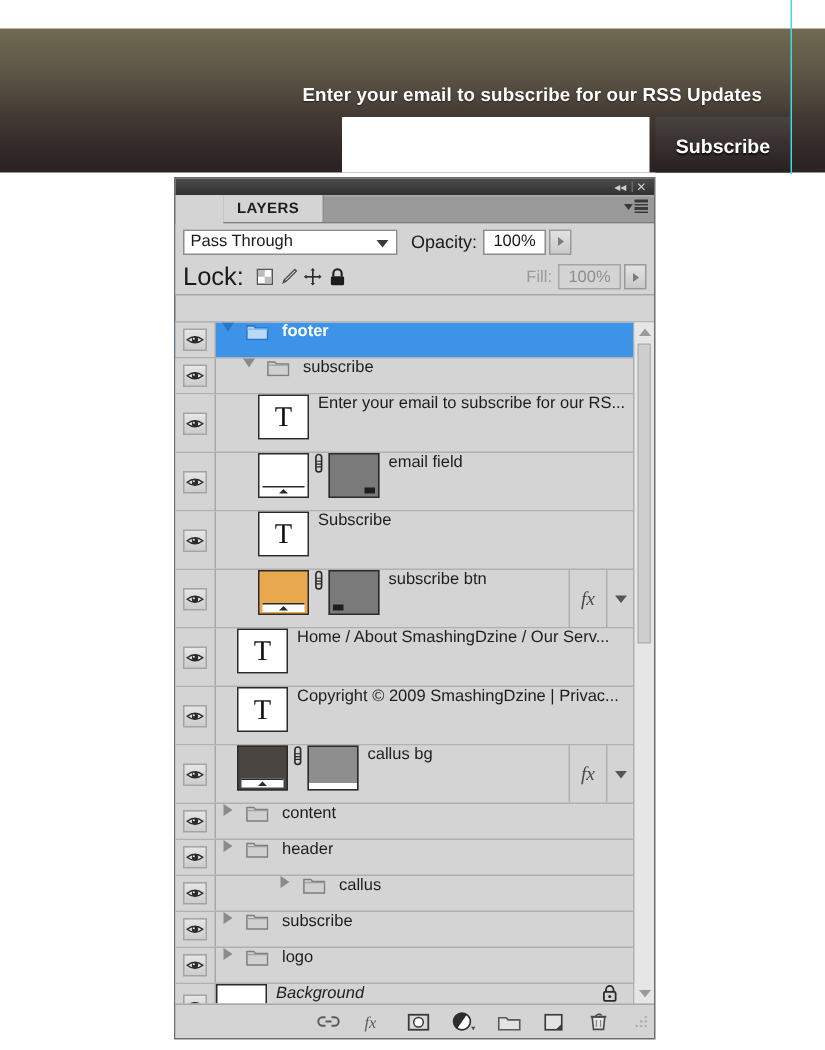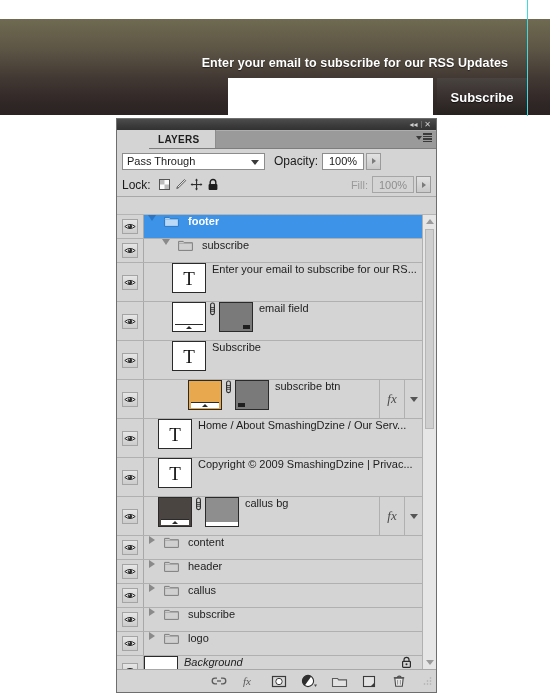--- a/index.html
+++ b/index.html
@@ -117,21 +117,21 @@
   .stepper .tri{
     width:0;height:0;border-top:3px solid transparent;border-bottom:3px solid transparent;
     border-left:4px solid #7b7b7b;
   }
 
   
   #lock-row{
     height:23px;display:flex;align-items:center;padding:0 5px;
     background:#d4d4d4;border-bottom:1px solid #a8a8a8;position:relative;
   }
-  #lock-label{font-size:12px;color:#1a1a1a;margin-right:6px;}
+  #lock-label{font-size:17px;color:#1a1a1a;margin-right:6px;}
   .lock-icon{width:16px;height:15px;display:flex;align-items:center;justify-content:center;cursor:pointer;}
   #fill-label{margin-left:auto;font-size:11px;color:#9a9a9a;}
   #fill-field{
     margin-left:4px;width:42px;height:17px;background:#d4d4d4;border:1px solid #a6a6a6;
     box-sizing:border-box;display:flex;align-items:center;justify-content:center;
     font-size:11px;color:#8e8e8e;cursor:text;
   }
   #fill-field + .stepper{margin-right:0;}
 
   
@@ -451,21 +451,21 @@
             </span>
           </div>
           <div class="row-body">
             <span style="width:28px;min-width:28px"></span>
             <span class="thumb-cell">
                <span class="thumb t-text">T</span>
              </span>
             <span class="layer-name">Subscribe</span>
           </div>
         </div>
-        <div class="layer-row" style="height: 39px; gap: 16px;">
+        <div class="layer-row" style="height: 39px;">
           <div class="eye-cell">
             <span class="eye-box">
               <svg width="12" height="9" viewBox="0 0 12 9">
   <path d="M0.8 4.5 Q6 0.4 11.2 4.5 Q6 8.6 0.8 4.5 Z" fill="#e9e9e9" stroke="#2b2b2b" stroke-width="1"></path>
   <circle cx="6" cy="4.5" r="2.1" fill="#2b2b2b"></circle>
   <circle cx="5.2" cy="3.8" r="0.7" fill="#e9e9e9"></circle>
 </svg>
             </span>
           </div>
           <div class="row-body">
@@ -614,21 +614,21 @@
             </span>
             <span class="folder-ico">
               <svg width="15" height="12" viewBox="0 0 15 12">
   <path d="M0.6 2.4 h4.6 l1.1 1.3 h8.1 v7.7 h-13.8 z" fill="#d0d0d0" stroke="#7e7e7e" stroke-width="1"></path>
   <path d="M0.6 4.4 h13.8" stroke="#9e9e9e" stroke-width="0.7"></path>
 </svg>
             </span>
             <span class="layer-name">header</span>
           </div>
         </div>
-        <div class="layer-row" style="height: 24px;">
+        <div class="layer-row" style="height: 24px; gap: 38px;">
           <div class="eye-cell">
             <span class="eye-box">
               <svg width="12" height="9" viewBox="0 0 12 9">
   <path d="M0.8 4.5 Q6 0.4 11.2 4.5 Q6 8.6 0.8 4.5 Z" fill="#e9e9e9" stroke="#2b2b2b" stroke-width="1"></path>
   <circle cx="6" cy="4.5" r="2.1" fill="#2b2b2b"></circle>
   <circle cx="5.2" cy="3.8" r="0.7" fill="#e9e9e9"></circle>
 </svg>
             </span>
           </div>
           <div class="row-body">

